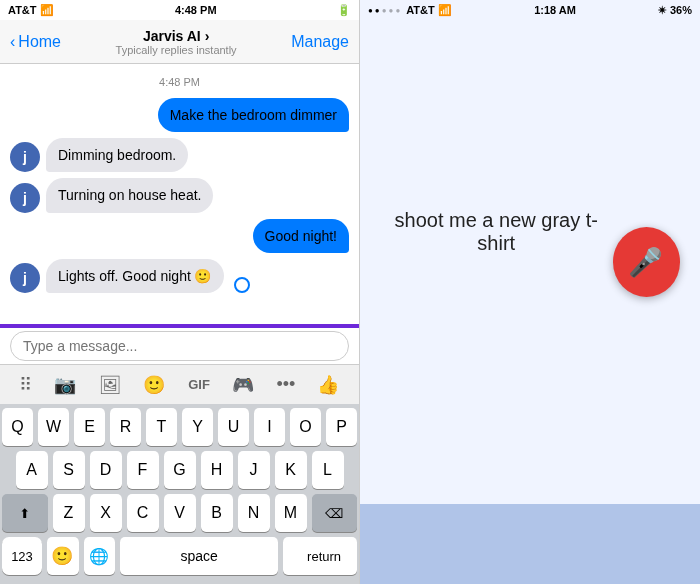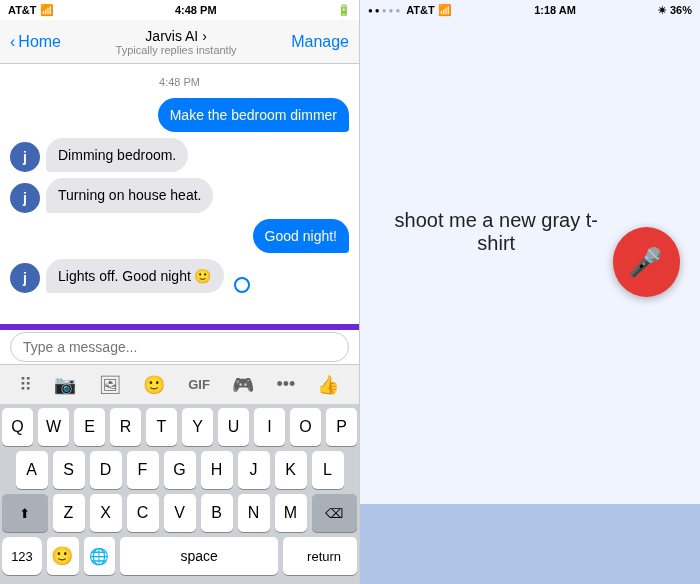--- a/index.html
+++ b/index.html
@@ -53,21 +53,21 @@
       align-items: center;
       gap: 3px;
     }
     .nav-center {
       text-align: center;
       flex: 1;
       margin: 0 10px;
     }
     .nav-center-title {
       font-size: 14px;
-      font-weight: 400;
+      font-weight: 700;
       color: #000;
       display: flex;
       align-items: center;
       justify-content: center;
       gap: 4px;
     }
     .nav-center-subtitle {
       font-size: 11px;
       color: #888;
     }
@@ -123,42 +123,42 @@
     .bubble {
       max-width: 220px;
       padding: 8px 12px;
       border-radius: 18px;
       font-size: 14px;
       line-height: 1.3;
       position: relative;
     }
     .bubble.sent {
       background: #007aff;
-      color: #fef9c3;
+      color: #000000;
       border-bottom-right-radius: 4px;
     }
     .bubble.received {
       background: #e5e5ea;
       color: #000;
       border-bottom-left-radius: 4px;
     }
 
     .message-indicator {
       width: 16px;
       height: 16px;
       border-radius: 50%;
       border: 2px solid #007aff;
       margin-left: 4px;
       flex-shrink: 0;
     }
 
     
     .input-bar {
       height: 40px;
-      border-top: 6px solid #6d28d9;
+      border-top: 4px solid #6d28d9;
       display: flex;
       align-items: center;
       padding: 0 10px;
     }
     .message-input {
       flex: 1;
       border: 1px solid #ccc;
       border-radius: 18px;
       padding: 6px 12px;
       font-size: 14px;

